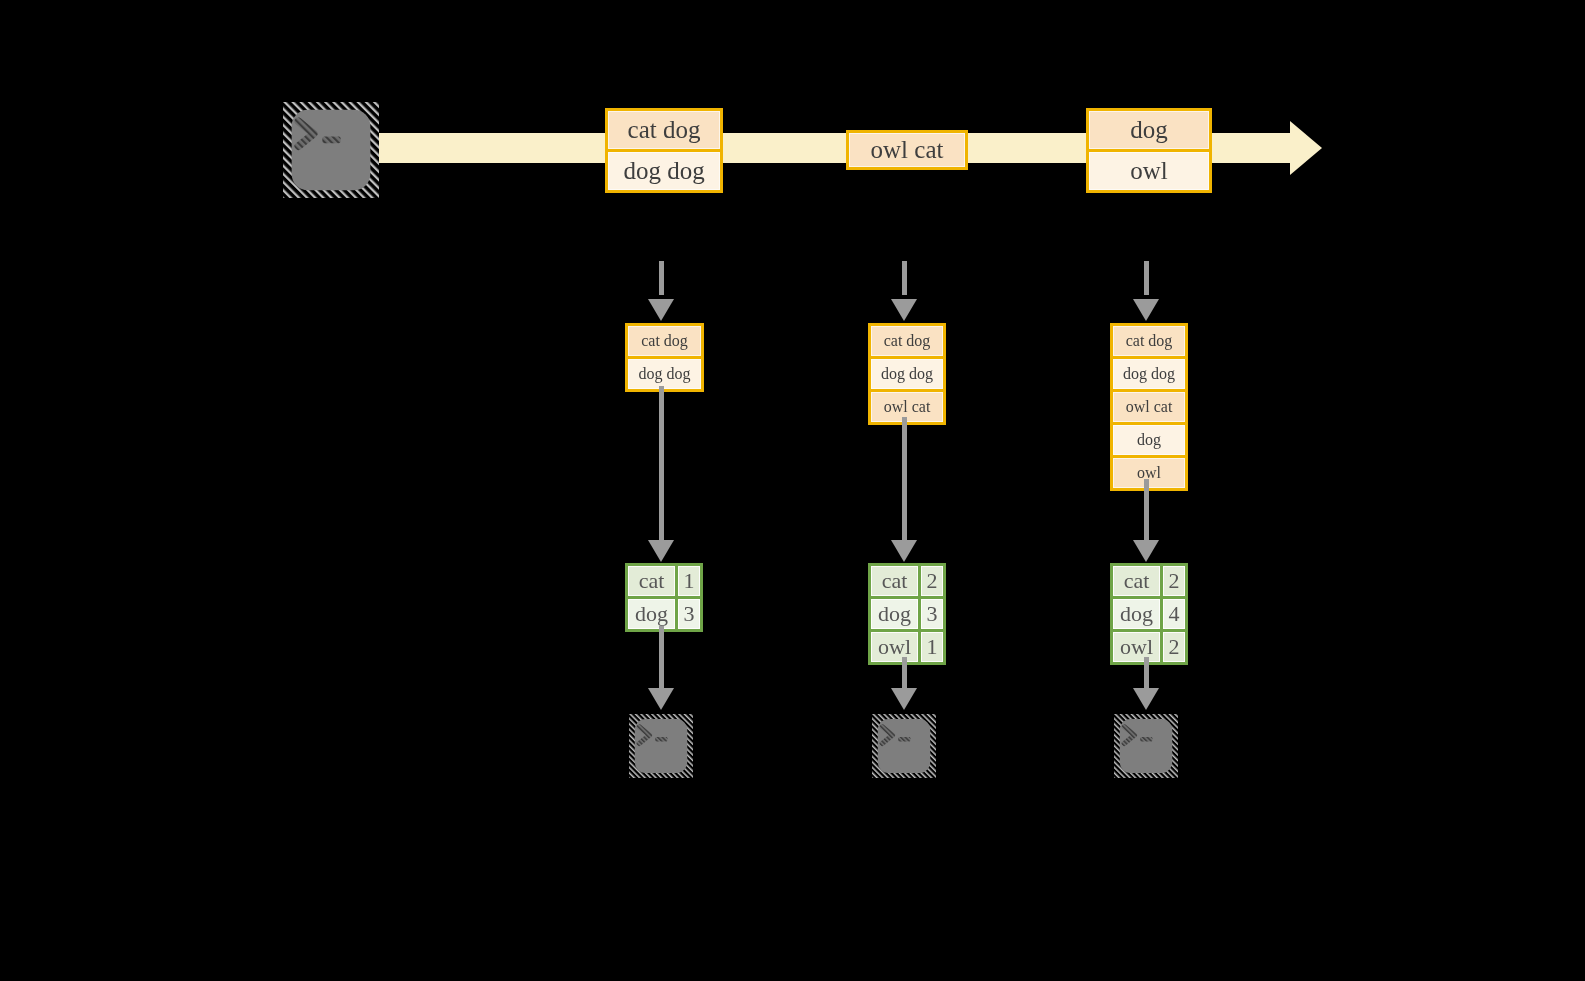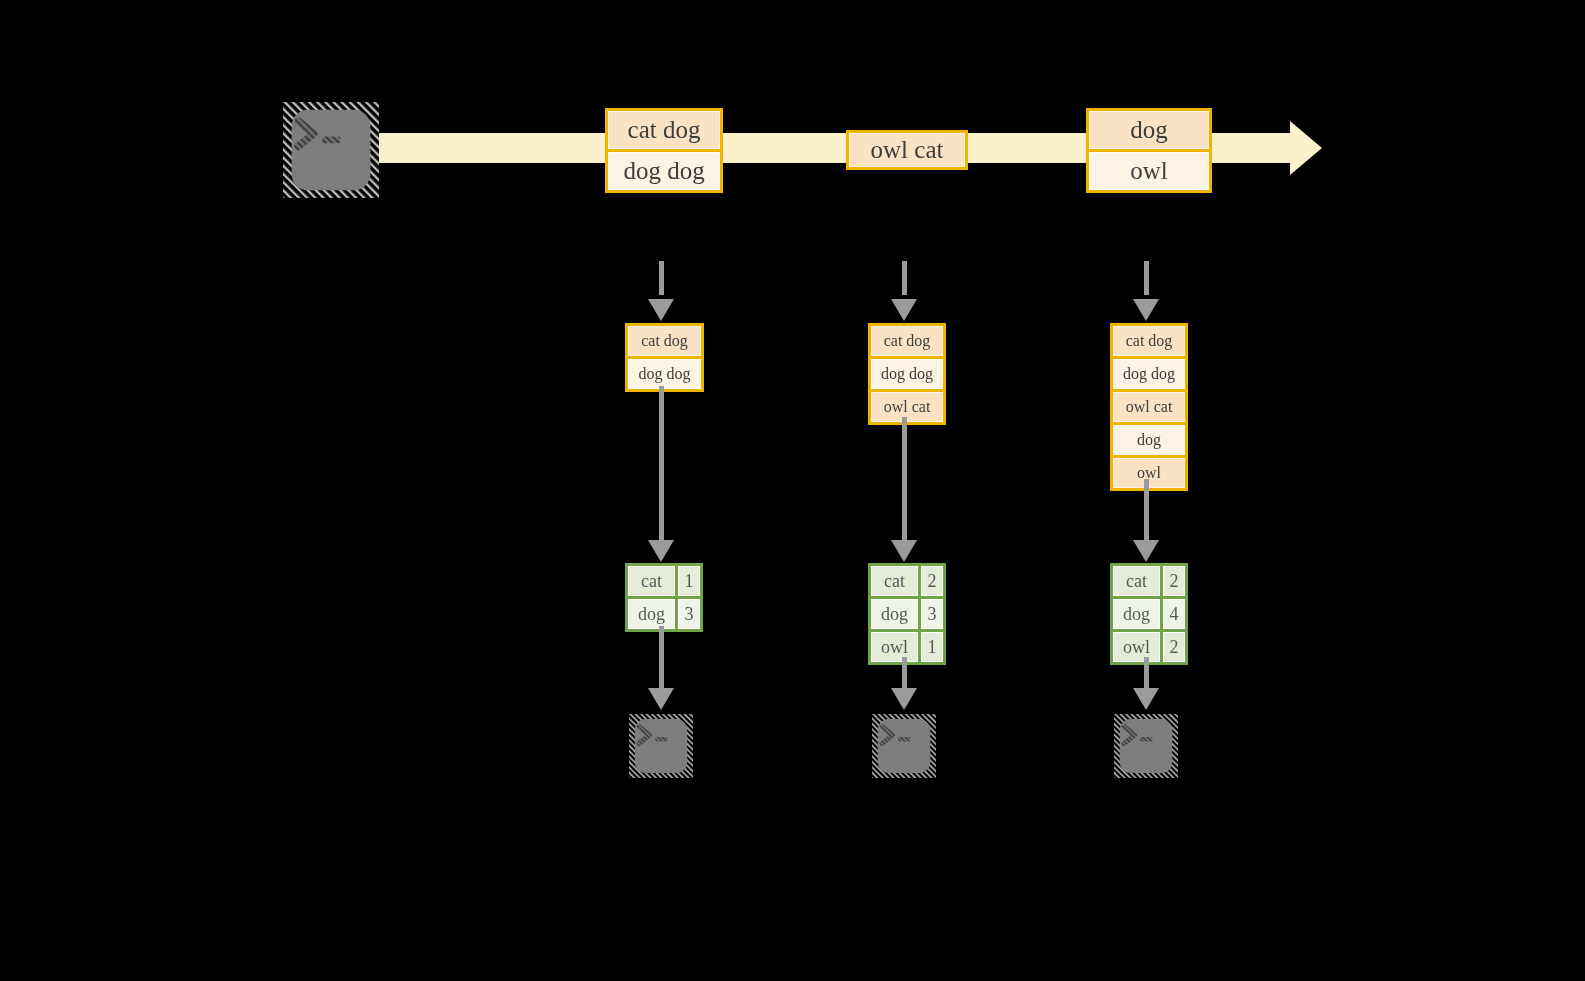--- a/index.html
+++ b/index.html
@@ -55,21 +55,21 @@
     font-size:33px;color:#1C1C1C;letter-spacing:0.5px;
   }
 
   
   .counts{
     background:#6FA447;border:3px solid #6FA447;display:grid;
     grid-template-columns:1fr 22px;grid-gap:3px;gap:3px;z-index:2;
   }
   .counts .cell{
     height:28px;display:flex;align-items:center;justify-content:center;
-    font-size:18px;color:#575757;border:1px solid rgba(255,255,255,0.9);
+    font-size:22px;color:#575757;border:1px solid rgba(255,255,255,0.9);
   }
   .counts .cell:nth-child(4n+1),.counts .cell:nth-child(4n+2){background:#E3ECD7;}
   .counts .cell:nth-child(4n+3),.counts .cell:nth-child(4n+4){background:#EEF4E8;}
   .t0{left:625px;top:563px;width:72px;}
   .t1{left:868px;top:563px;width:72px;}
   .t2{left:1110px;top:563px;width:72px;}
 
   .term{z-index:2;}
 </style>
 </head>

